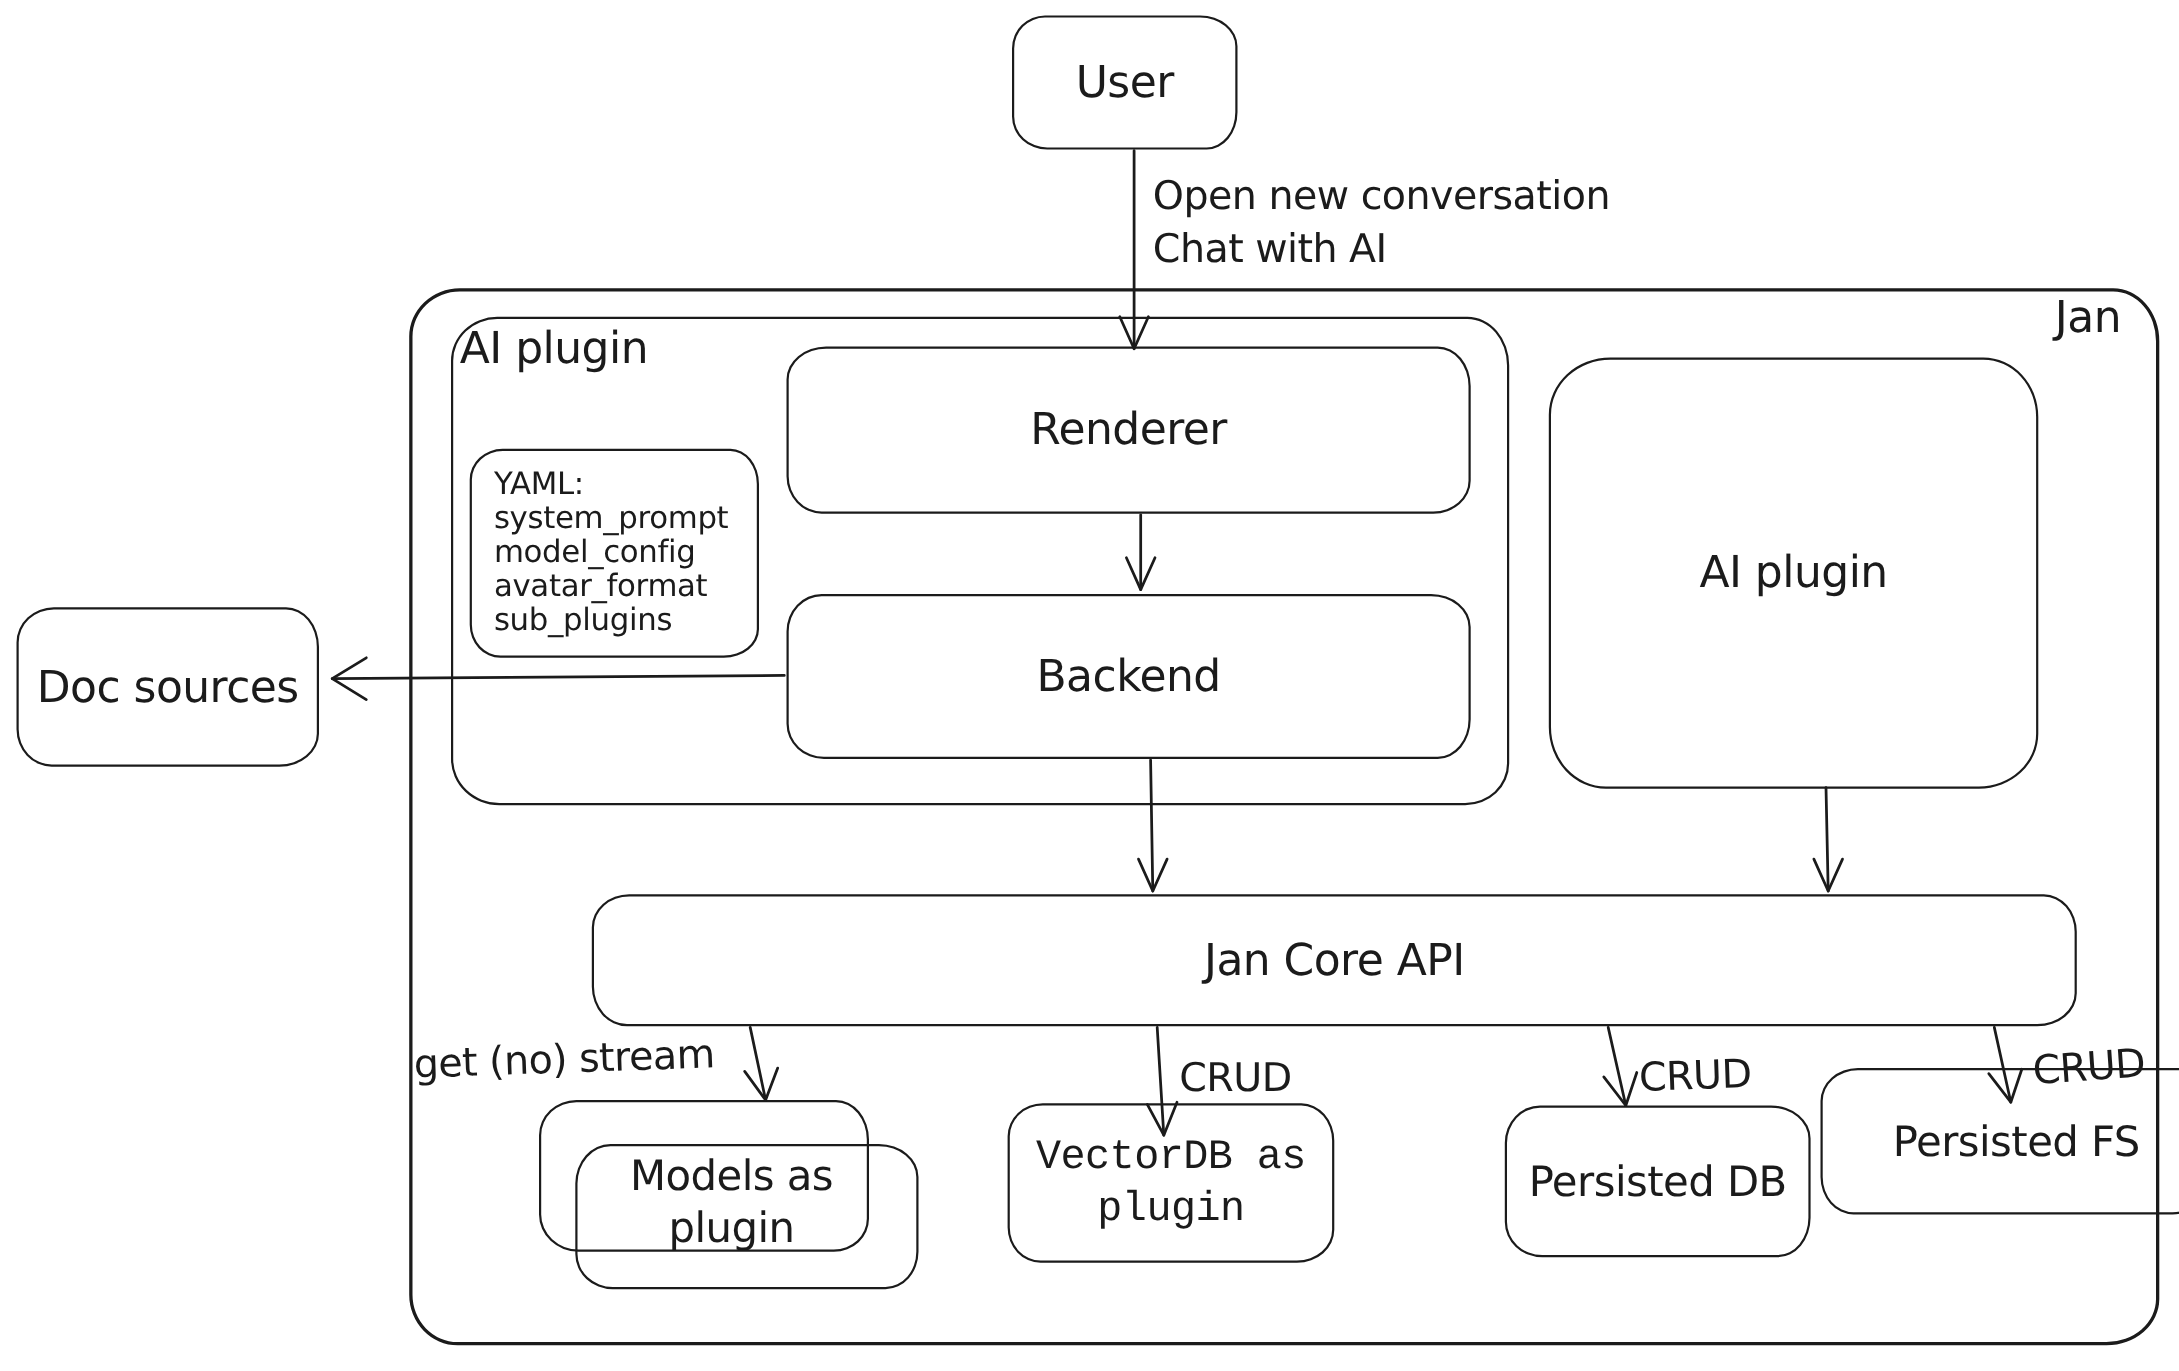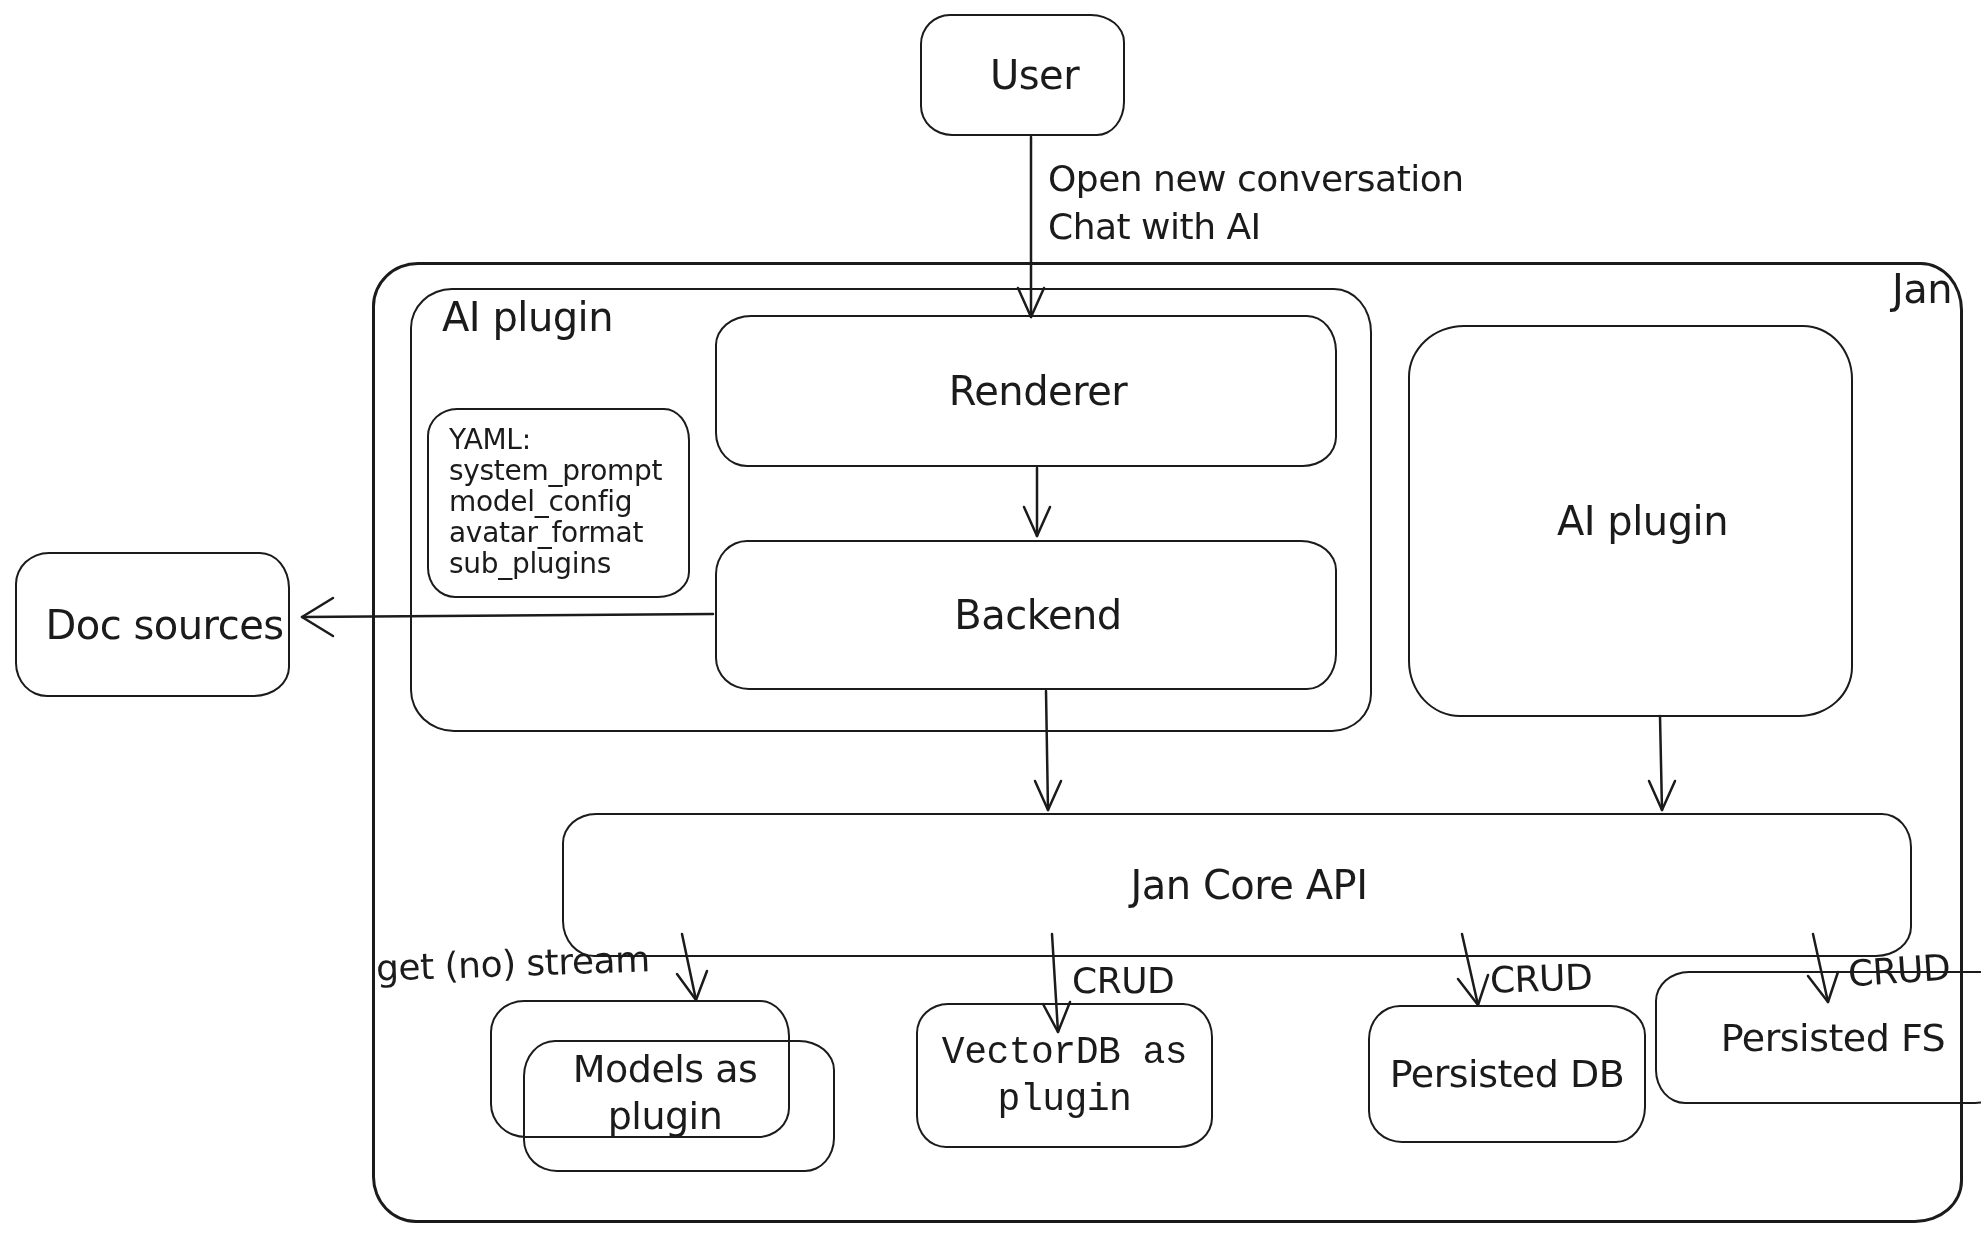--- a/index.html
+++ b/index.html
@@ -10,21 +10,21 @@
     font-family:"DejaVu Sans","Liberation Sans",sans-serif;
   }
   .box {
     position:absolute; box-sizing:border-box;
     border:2.5px solid var(--ink); background:transparent;
     display:flex; align-items:center; justify-content:center;
     text-align:center; color:var(--ink); z-index:2;
   }
   .frame { z-index:1; }
   .label { position:absolute; white-space:nowrap; color:var(--ink); z-index:6; }
-  .node-label { font-size:40px; letter-spacing:-0.5px;padding-left:24px; }
+  .node-label { font-size:40px; letter-spacing:-0.5px; }
   .small-node-label { font-size:38px; letter-spacing:-0.5px; }
   .edge-label { font-size:36px; letter-spacing:-0.5px; }
   .yaml {
     display:block; text-align:left; padding:14px 8px 0 20px;
     font-size:28px; line-height:31px; letter-spacing:-0.3px;
   }
   .two-line { flex-direction:column; line-height:47px;font-family:Liberation Mono, monospace; }
   .tilt-a { transform:rotate(-2deg); }
   .tilt-b { transform:rotate(-4deg); }
   #edges { position:absolute; left:0; top:0; z-index:5; pointer-events:none; color:var(--ink); }
@@ -65,21 +65,21 @@
   </div>
 
   <div class="box node-label" style="left:15px; top:552px; width:275px; height:145px; border-radius:34px 30px 36px 32px / 32px 36px 30px 34px;">
     <span>Doc sources</span>
   </div>
 
   <div class="box node-label" style="left:1408px; top:325px; width:445px; height:392px; border-radius:56px 50px 54px 52px / 52px 54px 50px 56px;">
     <span>AI plugin</span>
   </div>
 
-  <div class="box node-label" style="left:562px; top:813px; width:1350px; height:144px; border-radius:34px 30px 36px 32px / 30px 34px 30px 36px;">
+  <div class="box node-label" style="left:538px; top:813px; width:1350px; height:120px; border-radius:34px 30px 36px 32px / 30px 34px 30px 36px;">
     <span>Jan Core API</span>
   </div>
 
   <div class="box" style="left:490px; top:1000px; width:300px; height:138px; border-radius:34px 30px 32px 36px / 32px 36px 30px 34px;"></div>
   <div class="box" style="left:523px; top:1040px; width:312px; height:132px; border-radius:32px 36px 30px 34px / 36px 30px 34px 32px;"></div>
   <div class="label small-node-label" style="left:505px; top:1046px; width:320px; text-align:center; line-height:47px;">
     <div>Models as</div>
     <div>plugin</div>
   </div>
 

